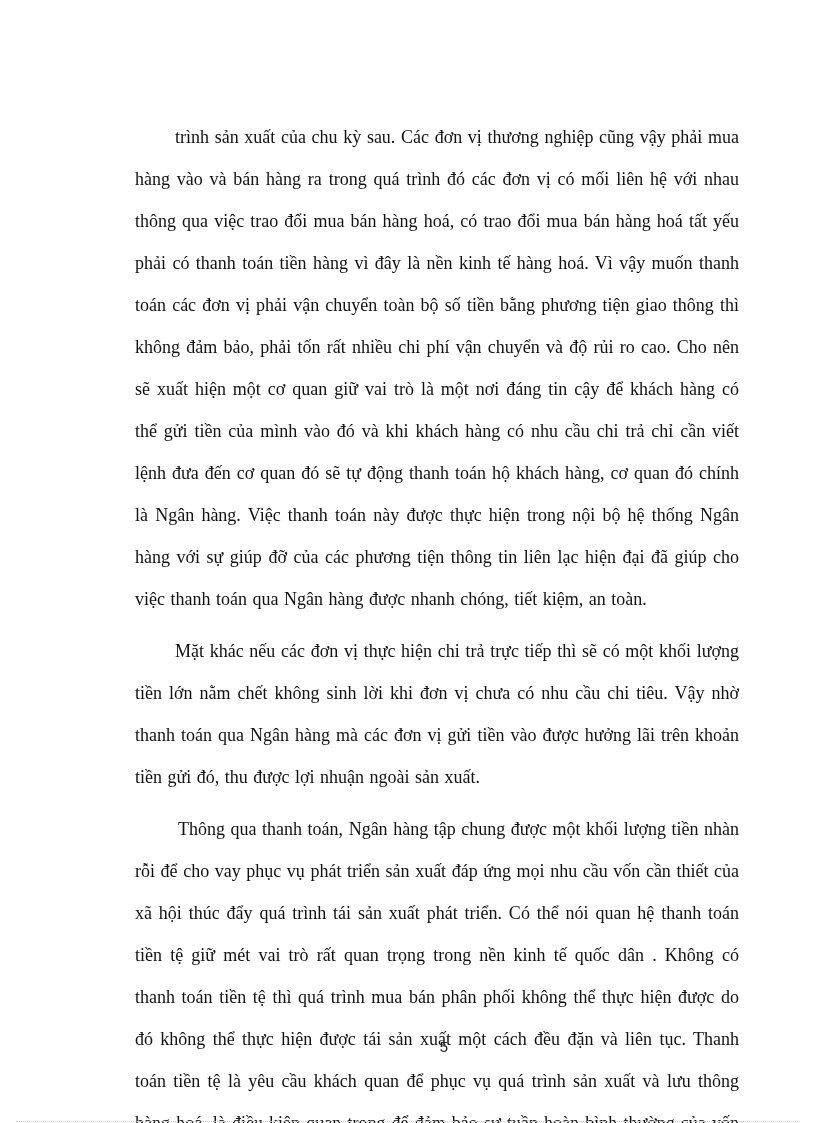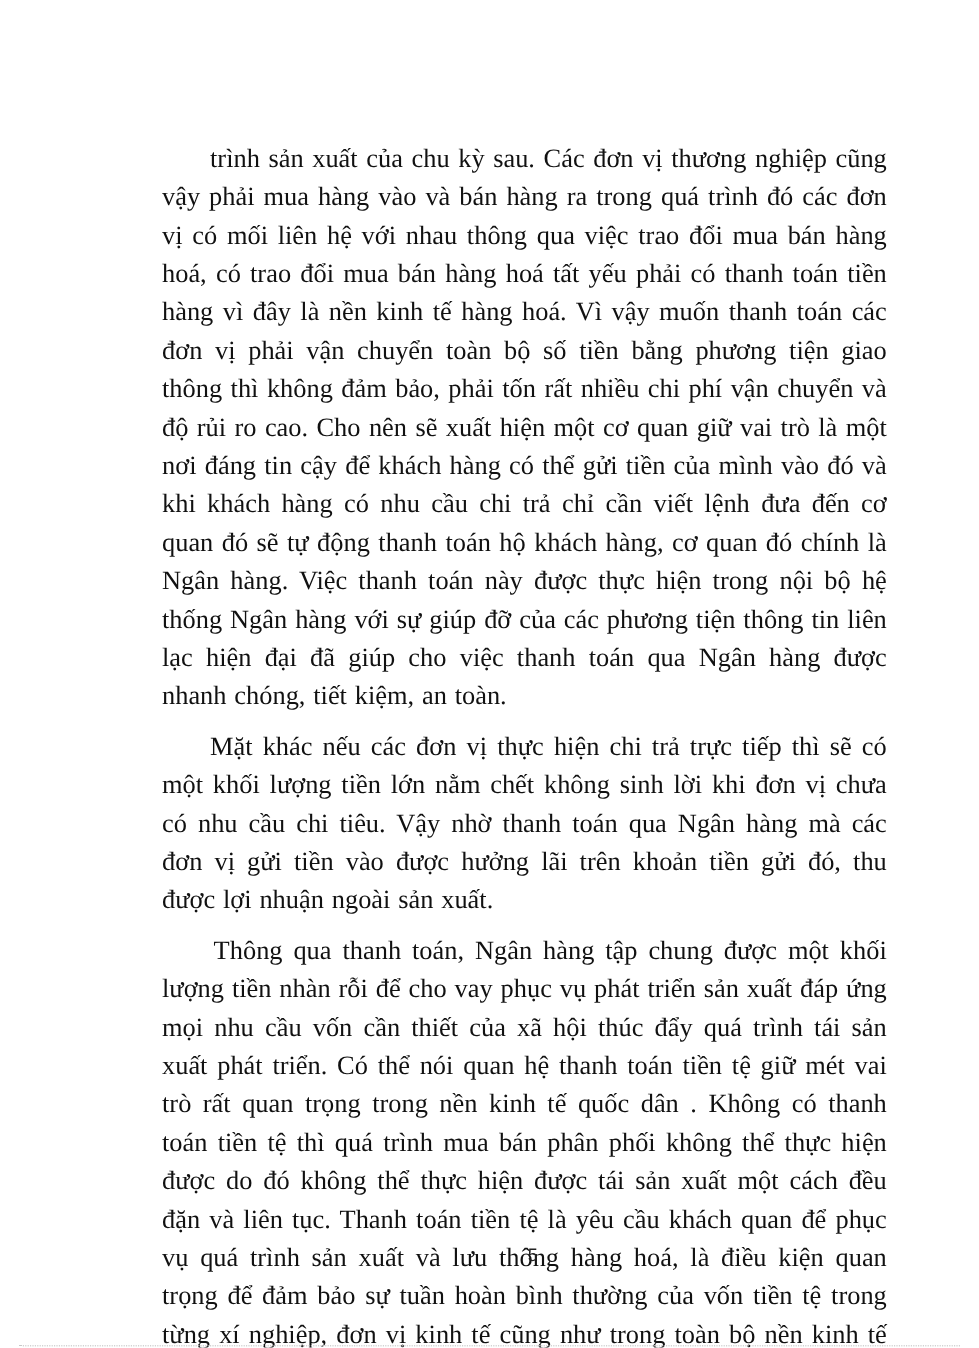--- a/index.html
+++ b/index.html
@@ -16,22 +16,22 @@
       color: #111111;
     }
     .page-body {
       position: absolute;
       left: 135px;
       top: 116px;
       width: 604px;
     }
     .para {
       margin: 0 0 10px 0;
-      font-size: 22px;
-      line-height: 32px;
+      font-size: 18px;
+      line-height: 42px;
       text-align: justify;
       text-indent: 40px;
       word-spacing: 1px;
     }
     .para.indent-wide {
       text-indent: 43px;
     }
     .page-number {
       position: absolute;
       top: 1038px;

